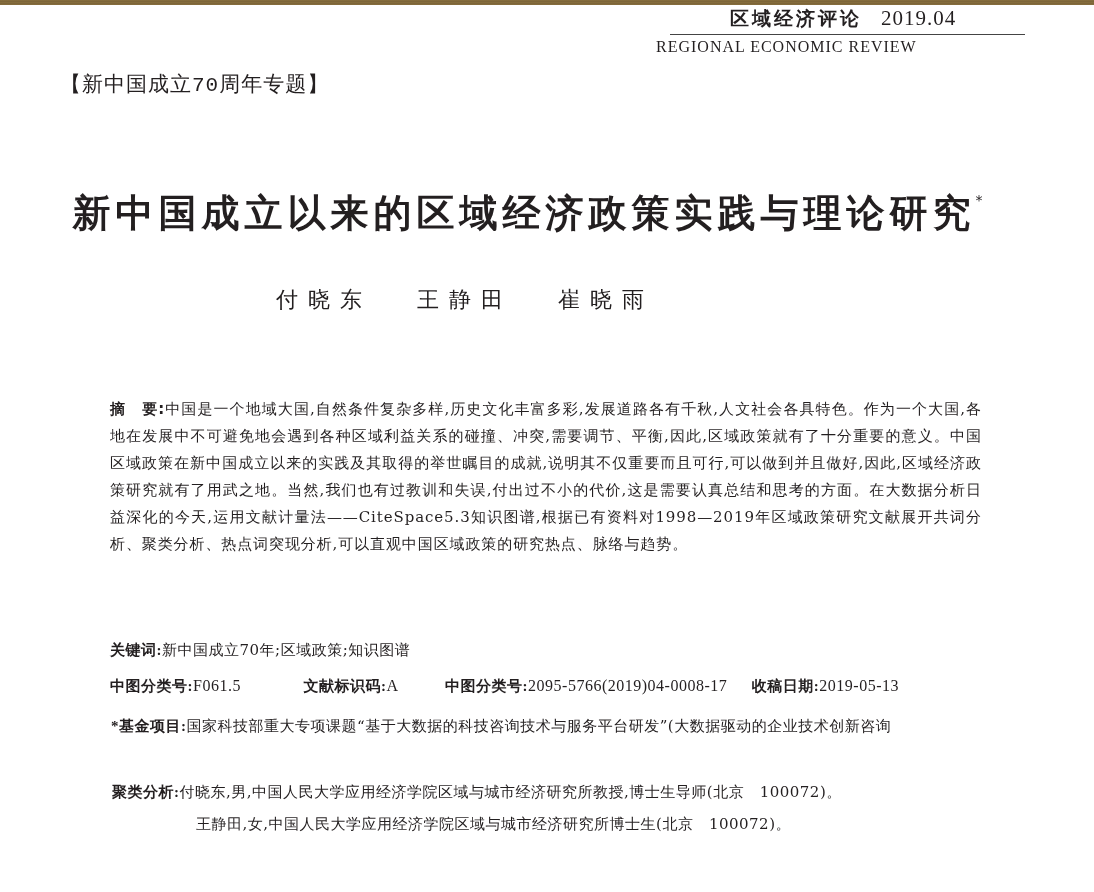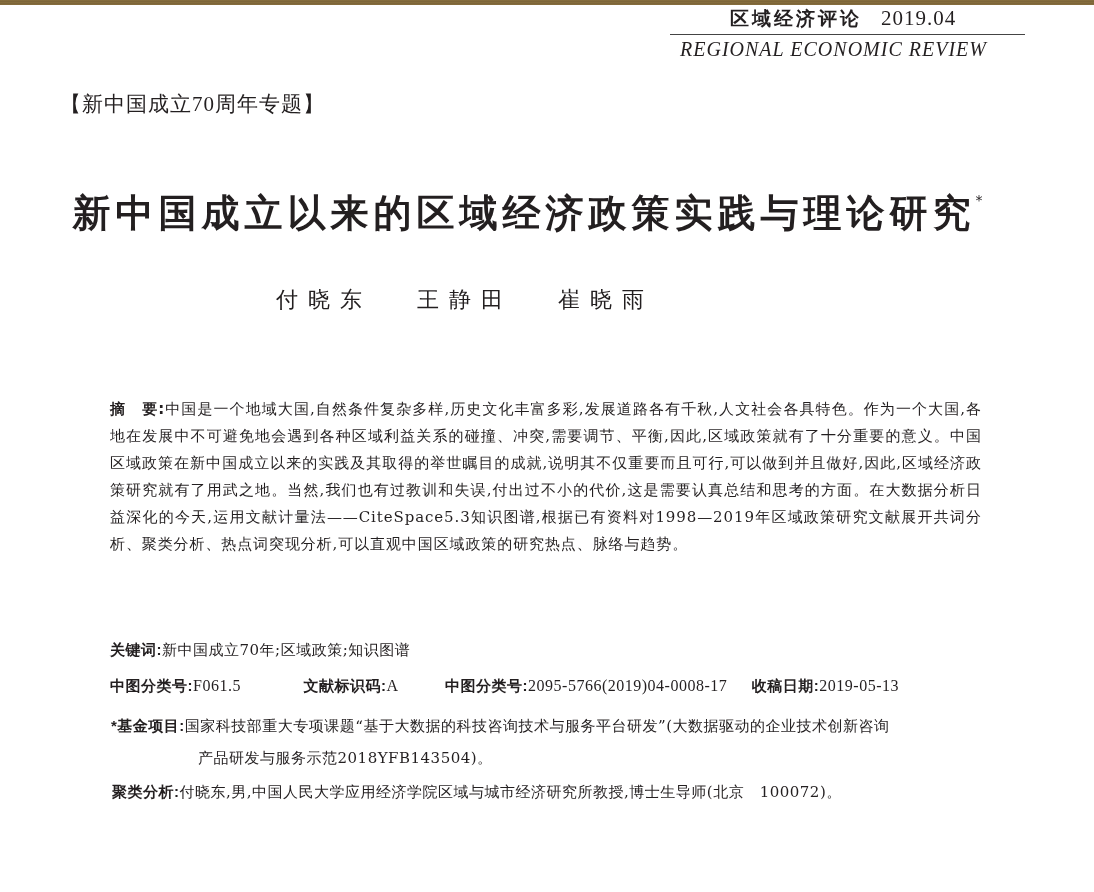--- a/index.html
+++ b/index.html
@@ -14,46 +14,46 @@
     .journal-cn {
       position: absolute; left: 730px; top: 6px; width: 290px;
       font-size: 19px; letter-spacing: 1px; white-space: nowrap;
     }
     .journal-cn .cn { font-family: "DejaVu Serif", serif; font-weight: bold; letter-spacing: 3px; }
     .journal-cn .issue { font-family: "Liberation Serif", serif; font-size: 21px; margin-left: 19px; }
     .journal-rule {
       position: absolute; left: 670px; top: 34px; width: 355px; height: 1px; background: #444;
     }
     .journal-en {
-      position: absolute; left: 680px; top: 38px;
-      font-family: "Liberation Serif", serif; font-style: italic; font-size: 20px; letter-spacing: 1px; white-space: nowrap;
+      position: absolute; left: 656px; top: 38px;
+      font-family: "Liberation Serif", serif; font-size: 16px; letter-spacing: 1px; white-space: nowrap;
     }
     .column-tag {
       position: absolute; left: 60px; top: 70px;
-      font-family: Liberation Serif, serif; font-size: 21px; letter-spacing: 1px; white-space: nowrap; margin-top: 20px;
+      font-family: Liberation Mono, monospace; font-size: 21px; letter-spacing: 1px; white-space: nowrap;
     }
     .title {
       position: absolute; left: 0; top: 188px; width: 1055px; text-align: center;
       font-family: "DejaVu Sans", sans-serif; font-weight: bold; font-size: 38px; letter-spacing: 5px; white-space: nowrap;
     }
     .title sup { font-size: 14px; font-weight: normal; vertical-align: top; position: relative; top: 4px; letter-spacing: 0; }
     .authors {
       position: absolute; left: 0; top: 285px; width: 930px; text-align: center;
       font-size: 22px; letter-spacing: 10px; white-space: nowrap;
     }
     .authors span { margin: 0 14px; }
     .abstract {
       position: absolute; left: 110px; top: 396px; width: 872px;
       font-size: 15px; line-height: 27px; text-align: justify; letter-spacing: 0.9px;
     }
     .abstract .lbl { font-family: "DejaVu Sans", sans-serif; font-weight: bold; }
     .meta {
       position: absolute; left: 110px; font-size: 15px; white-space: nowrap; letter-spacing: 0.5px;
     }
-    .meta .lbl { font-family: Liberation Sans, sans-serif; font-weight: bold; text-align: center; }
+    .meta .lbl { font-family: Liberation Serif, serif; font-weight: bold; text-align: center; }
     .meta .num { font-family: "Liberation Serif", serif; font-size: 16px; text-align: center; }
     .kw { top: 641px; }
     .cls { top: 677px; }
     .cls .gap { display: inline-block; }
     .fund { top: 710px; left: 111px; width: 930px; white-space: normal; line-height: 32px; }
     .fund .line2 { padding-left: 87px; }
     .author-info { top: 776px; left: 112px; line-height: 32px; }
     .author-info .indent { padding-left: 84px; }
   </style>
 </head>
@@ -92,18 +92,18 @@
   <span class="gap" style="width:52px"></span>
   <span class="lbl">文献标识码:</span><span class="num">A</span>
   <span class="gap" style="width:36px"></span>
   <span class="lbl">中图分类号:</span><span class="num">2095-5766(2019)04-0008-17</span>
   <span class="gap" style="width:14px"></span>
   <span class="lbl">收稿日期:</span><span class="num">2019-05-13</span>
 </div>
 
 <div class="meta fund">
   <div><span class="lbl">*基金项目:</span><span>国家科技部重大专项课题“基于大数据的科技咨询技术与服务平台研发”(大数据驱动的企业技术创新咨询</span></div>
-  <div class="line2">产品研发与服务示范2018YFB143504)。</div>
 </div>
 
 <div class="meta author-info">
   <div><span class="lbl">聚类分析:</span><span>付晓东,男,中国人民大学应用经济学院区域与城市经济研究所教授,博士生导师(北京　100072)。</span></div>
+  <div class="indent">王静田,女,中国人民大学应用经济学院区域与城市经济研究所博士生(北京　100072)。</div>
 </div>
 
 </body></html>

